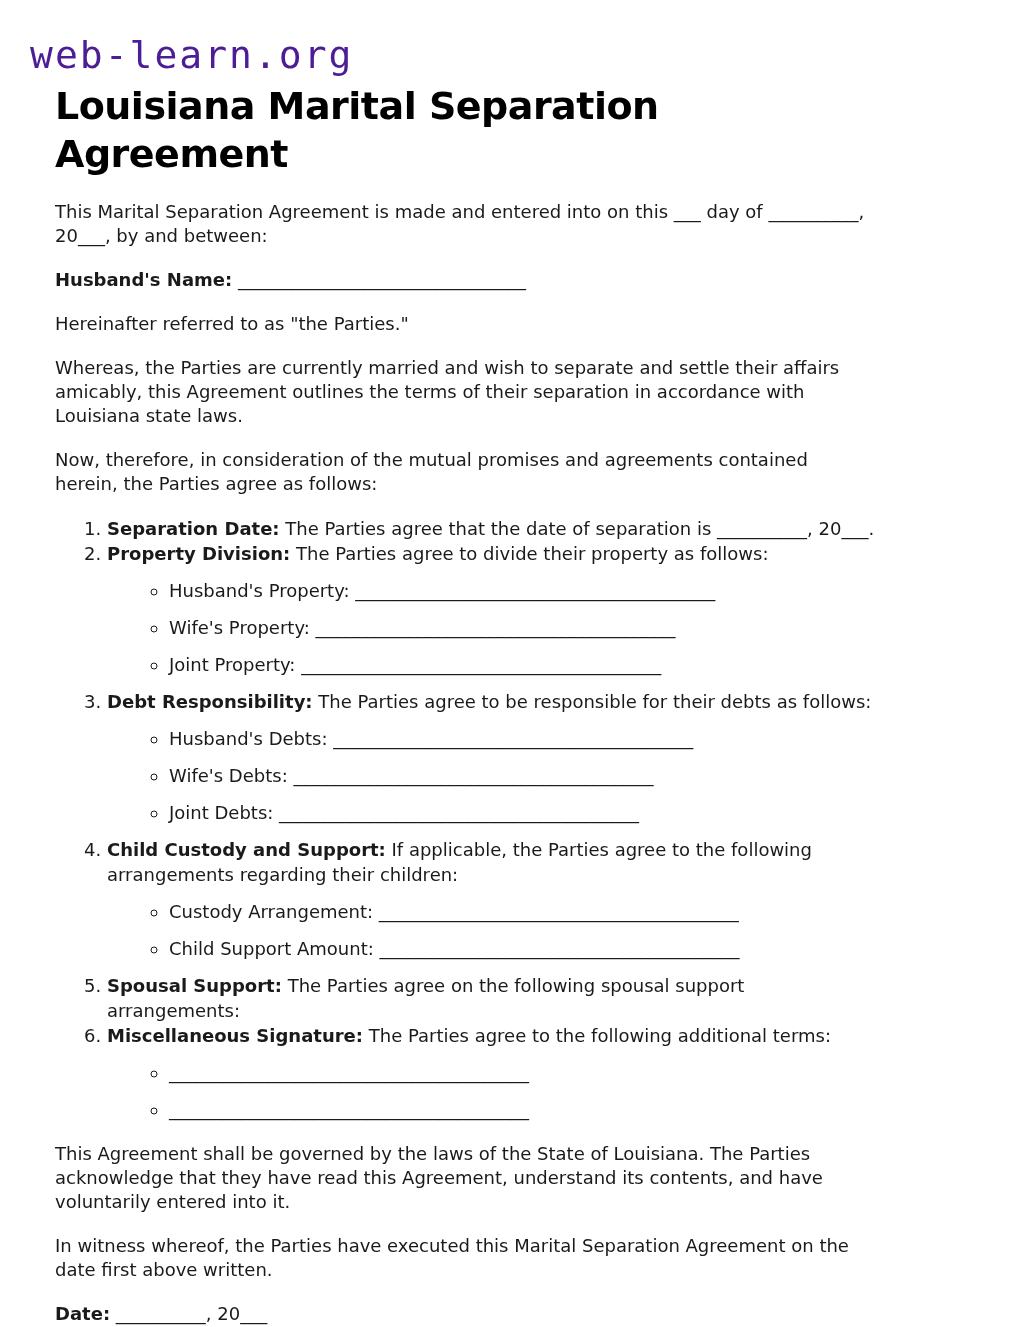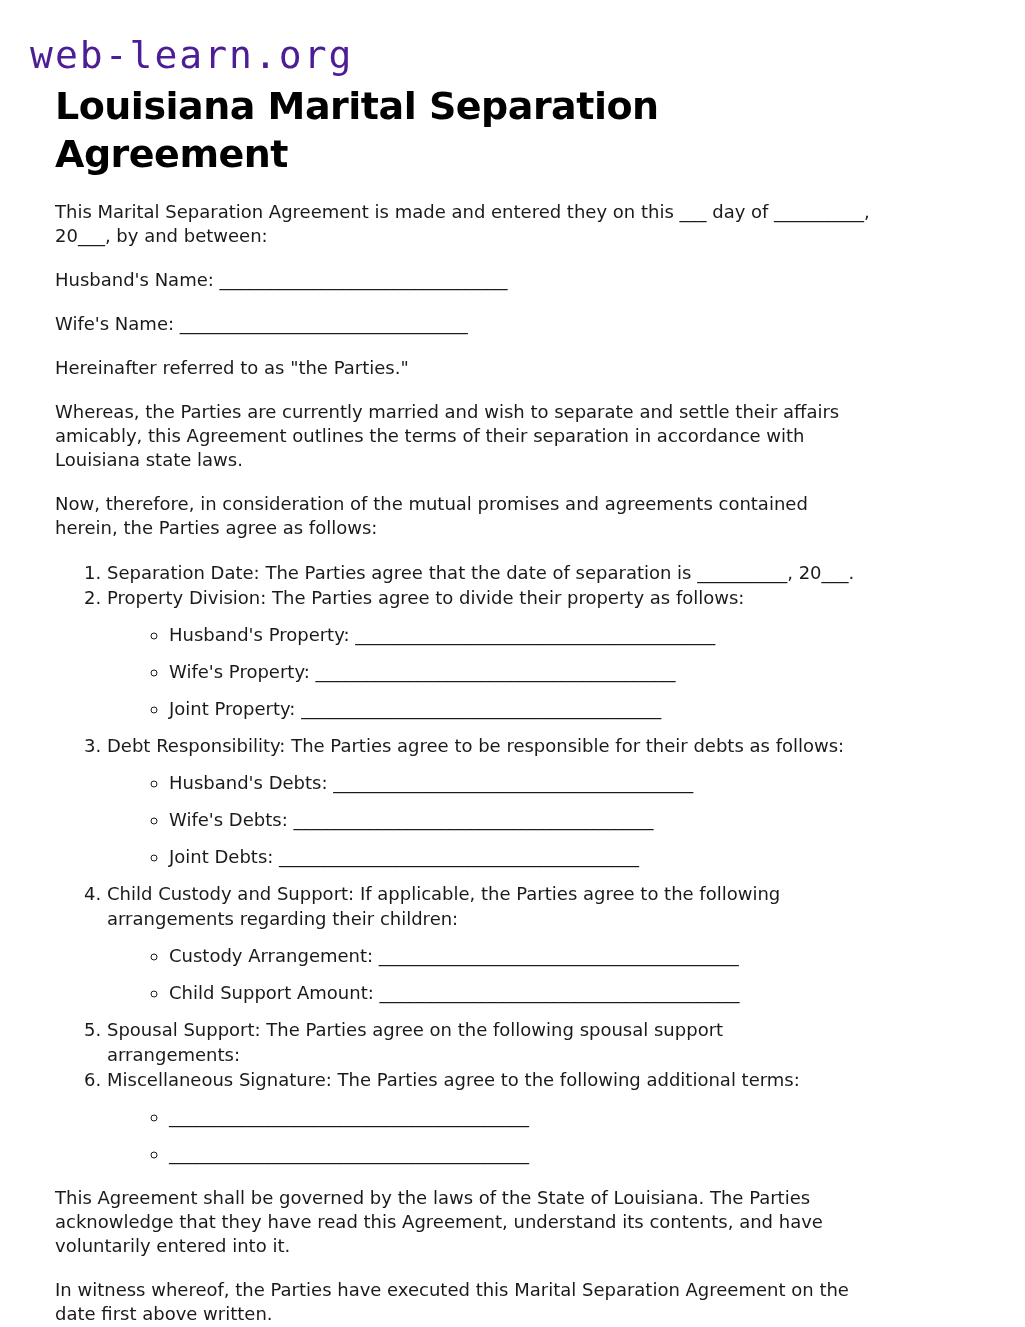--- a/index.html
+++ b/index.html
@@ -29,21 +29,21 @@
   h1.title {
     font-size: 38px;
     line-height: 48px;
     margin: 6px 0 22px 0;
     color: #000000;
     white-space: pre-line;
     letter-spacing: -0.5px;
   }
   p { margin: 20px 0; }
   .pl { white-space: pre-line; }
-  b.lead { font-weight: normal; }
+  b.lead { font-weight: bold; }
   ol.terms {
     margin: 20px 0;
     padding-left: 52px;
     line-height: 25px;
   }
   ol.terms > li { margin: 0; }
   ol.terms ul {
     margin: 0;
     padding-left: 50px;
     list-style-type: circle;
@@ -55,26 +55,25 @@
 
 <div class="page">
 
   <div class="logo">web-learn.org</div>
 
   <div class="doc">
 
     <h1 class="title">Louisiana Marital Separation
 Agreement</h1>
 
-    <p class="pl">This Marital Separation Agreement is made and entered they on this ___ day of __________,
+    <p class="pl">This Marital Separation Agreement is made and entered into on this ___ day of __________,
 20___, by and between:</p>
 
     <p><b class="lead">Husband's Name:</b><span> ________________________________</span></p>
 
-    <p><b class="lead">Wife's Name:</b><span> ________________________________</span></p>
 
     <p>Hereinafter referred to as "the Parties."</p>
 
     <p class="pl">Whereas, the Parties are currently married and wish to separate and settle their affairs
 amicably, this Agreement outlines the terms of their separation in accordance with
 Louisiana state laws.</p>
 
     <p class="pl">Now, therefore, in consideration of the mutual promises and agreements contained
 herein, the Parties agree as follows:</p>
 

